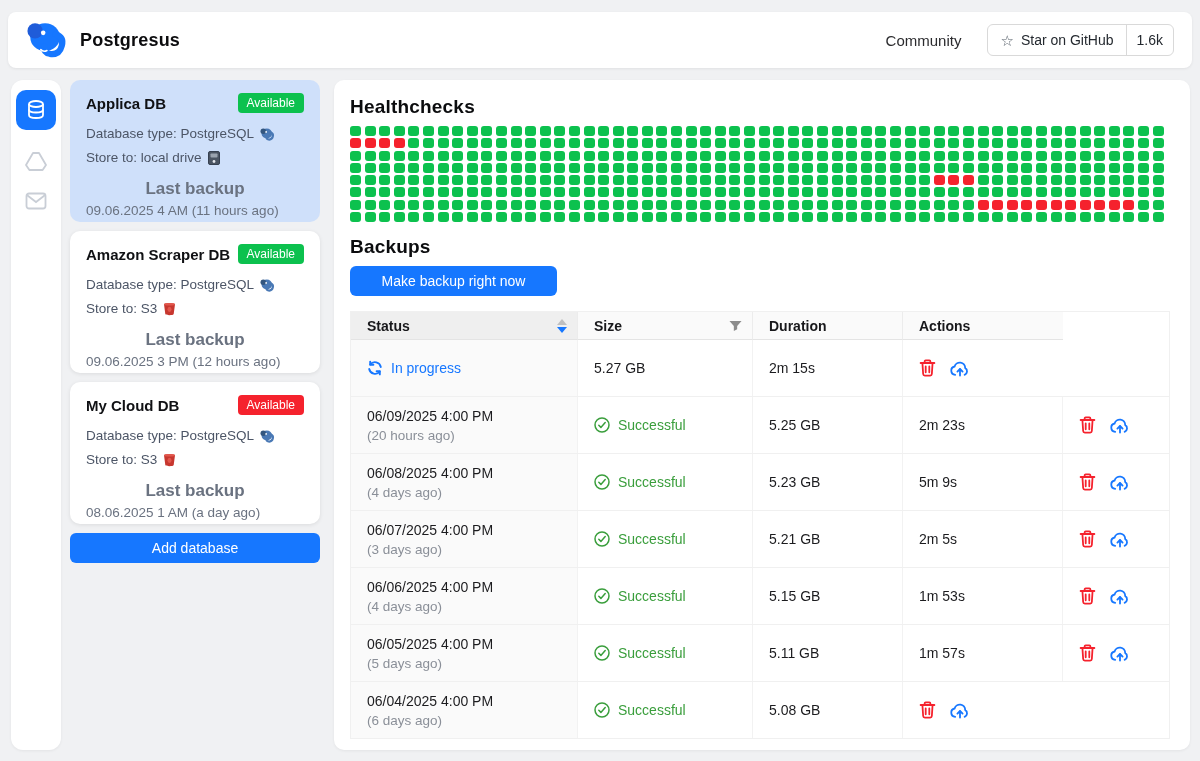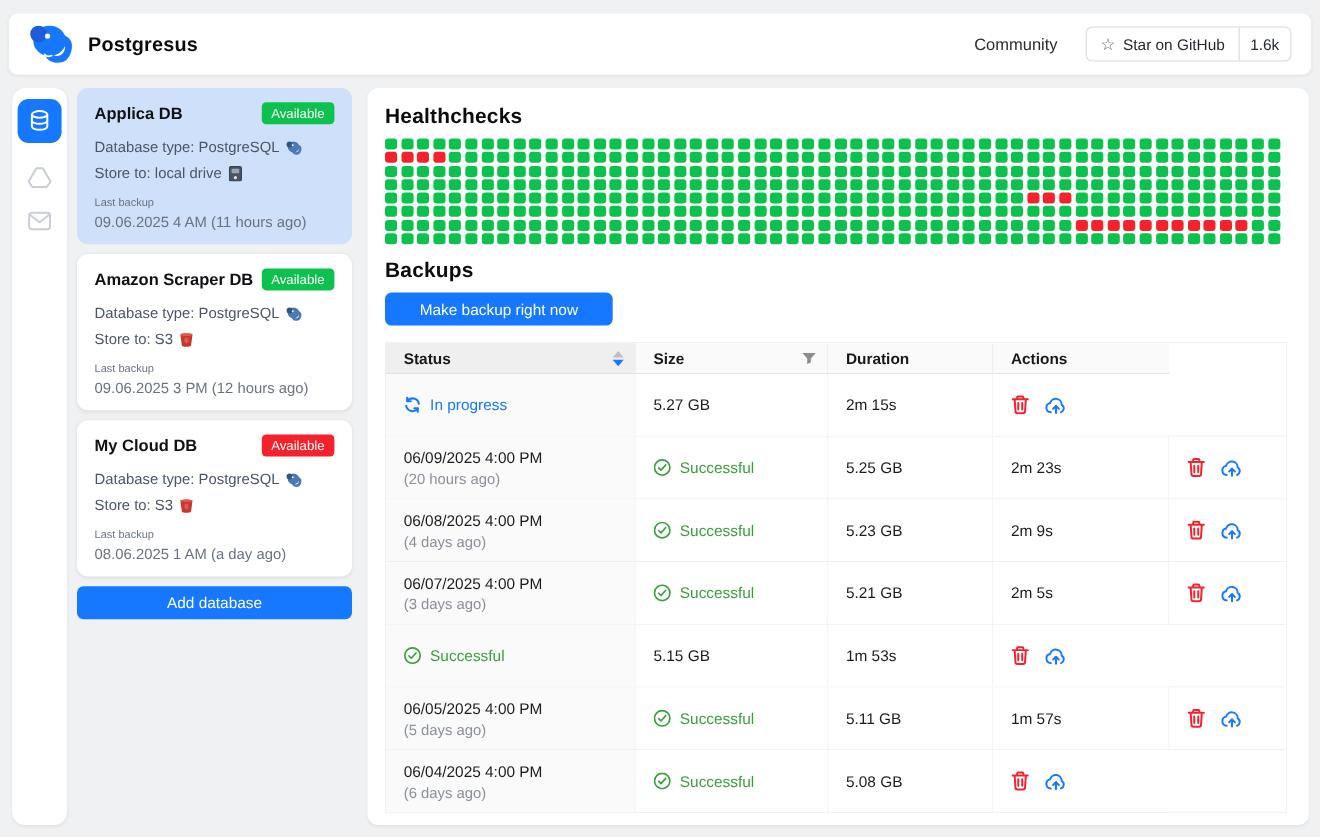--- a/index.html
+++ b/index.html
@@ -47,21 +47,21 @@
   .db-card {
     height:142px; border-radius:10px; background:#fff; margin-bottom:9px;
     box-shadow:0 1px 4px rgba(0,0,0,.09); padding:13px 16px 0 16px; cursor:pointer;
   }
   .db-card.selected { background:#cfe0fa; box-shadow:none; }
   .db-card-top { display:flex; align-items:center; justify-content:space-between; }
   .db-title { font-size:15px; font-weight:800; color:#101114; }
   .db-badge { font-size:12px; color:#fff; border-radius:4px; padding:3px 9px; font-weight:400; }
   .db-meta { margin-top:9px; font-size:13.5px; color:#4c5566; line-height:24px; }
   .db-meta-row { display:flex; align-items:center; gap:6px; }
-  .db-last-label { margin-top:9px; font-size:10px; font-weight:400; color:#6a7280; }
+  .db-last-label { margin-top:9px; font-size:17px; font-weight:700; color:#6a7280;text-align:center; }
   .db-last-value { font-size:13.5px; color:#6a7280; margin-top:4px; }
   .add-db-btn {
     width:250px; height:30px; border:none; border-radius:6px; background:#1677ff;
     color:#fff; font-size:14px; font-family:inherit; cursor:pointer; display:block;
   }
   
   .main {
     position:absolute; left:334px; top:80px; width:856px; height:670px;
     background:#fff; border-radius:10px; box-shadow:0 1px 3px rgba(0,0,0,.06);
     padding:16px 16px 0 16px;
@@ -797,21 +797,21 @@
             <svg width="16" height="16" viewBox="0 0 16 16">
               <circle cx="8" cy="8" r="7" fill="none" stroke="#3a9e3c" stroke-width="1.5"></circle>
               <path d="M4.8 8.3l2.1 2.1 4.3-4.8" fill="none" stroke="#3a9e3c" stroke-width="1.5" stroke-linecap="round" stroke-linejoin="round"></path>
             </svg>
             <span class="status-successful">Successful</span>
           </div>
           <div class="td td-mid">
             <span>5.23 GB</span>
           </div>
           <div class="td td-mid">
-            <span>2m 9s</span>
+            <span>5m 9s</span>
           </div>
           <div class="td td-mid td-actions">
             <span class="icon-btn">
               <svg width="17" height="18" viewBox="0 0 16 17">
                 <path d="M1.5 3.8h13" stroke="#f5222d" stroke-width="1.7" stroke-linecap="round" fill="none"></path>
                 <path d="M5.3 3.8V2.3a1 1 0 0 1 1-1h3.4a1 1 0 0 1 1 1v1.5" stroke="#f5222d" stroke-width="1.7" fill="none"></path>
                 <path d="M3.2 3.8l.7 10.4a1.6 1.6 0 0 0 1.6 1.5h5a1.6 1.6 0 0 0 1.6-1.5l.7-10.4" stroke="#f5222d" stroke-width="1.7" fill="none"></path>
                 <path d="M6.3 7v5.5M9.7 7v5.5" stroke="#f5222d" stroke-width="1.7" stroke-linecap="round" fill="none"></path>
               </svg>
             </span>
@@ -854,20 +854,24 @@
             <span class="icon-btn">
               <svg width="20" height="17" viewBox="0 0 20 17">
                 <path d="M5.2 14.8a4.2 4.2 0 0 1-.6-8.3A5.4 5.4 0 0 1 15.2 8a3.8 3.8 0 0 1-.6 6.8" fill="none" stroke="#1677ff" stroke-width="1.8" stroke-linecap="round"></path>
                 <path d="M10 15.5V9.2" stroke="#1677ff" stroke-width="1.8" stroke-linecap="round" fill="none"></path>
                 <path d="M7.4 11.6 10 9l2.6 2.6" fill="none" stroke="#1677ff" stroke-width="1.8" stroke-linecap="round" stroke-linejoin="round"></path>
               </svg>
             </span>
           </div>
         </div>
         <div class="trow">
+          <div class="td">
+            <div class="td-date">06/06/2025 4:00 PM</div>
+            <div class="td-ago">(4 days ago)</div>
+          </div>
           <div class="td td-mid">
             <svg width="16" height="16" viewBox="0 0 16 16">
               <circle cx="8" cy="8" r="7" fill="none" stroke="#3a9e3c" stroke-width="1.5"></circle>
               <path d="M4.8 8.3l2.1 2.1 4.3-4.8" fill="none" stroke="#3a9e3c" stroke-width="1.5" stroke-linecap="round" stroke-linejoin="round"></path>
             </svg>
             <span class="status-successful">Successful</span>
           </div>
           <div class="td td-mid">
             <span>5.15 GB</span>
           </div>

